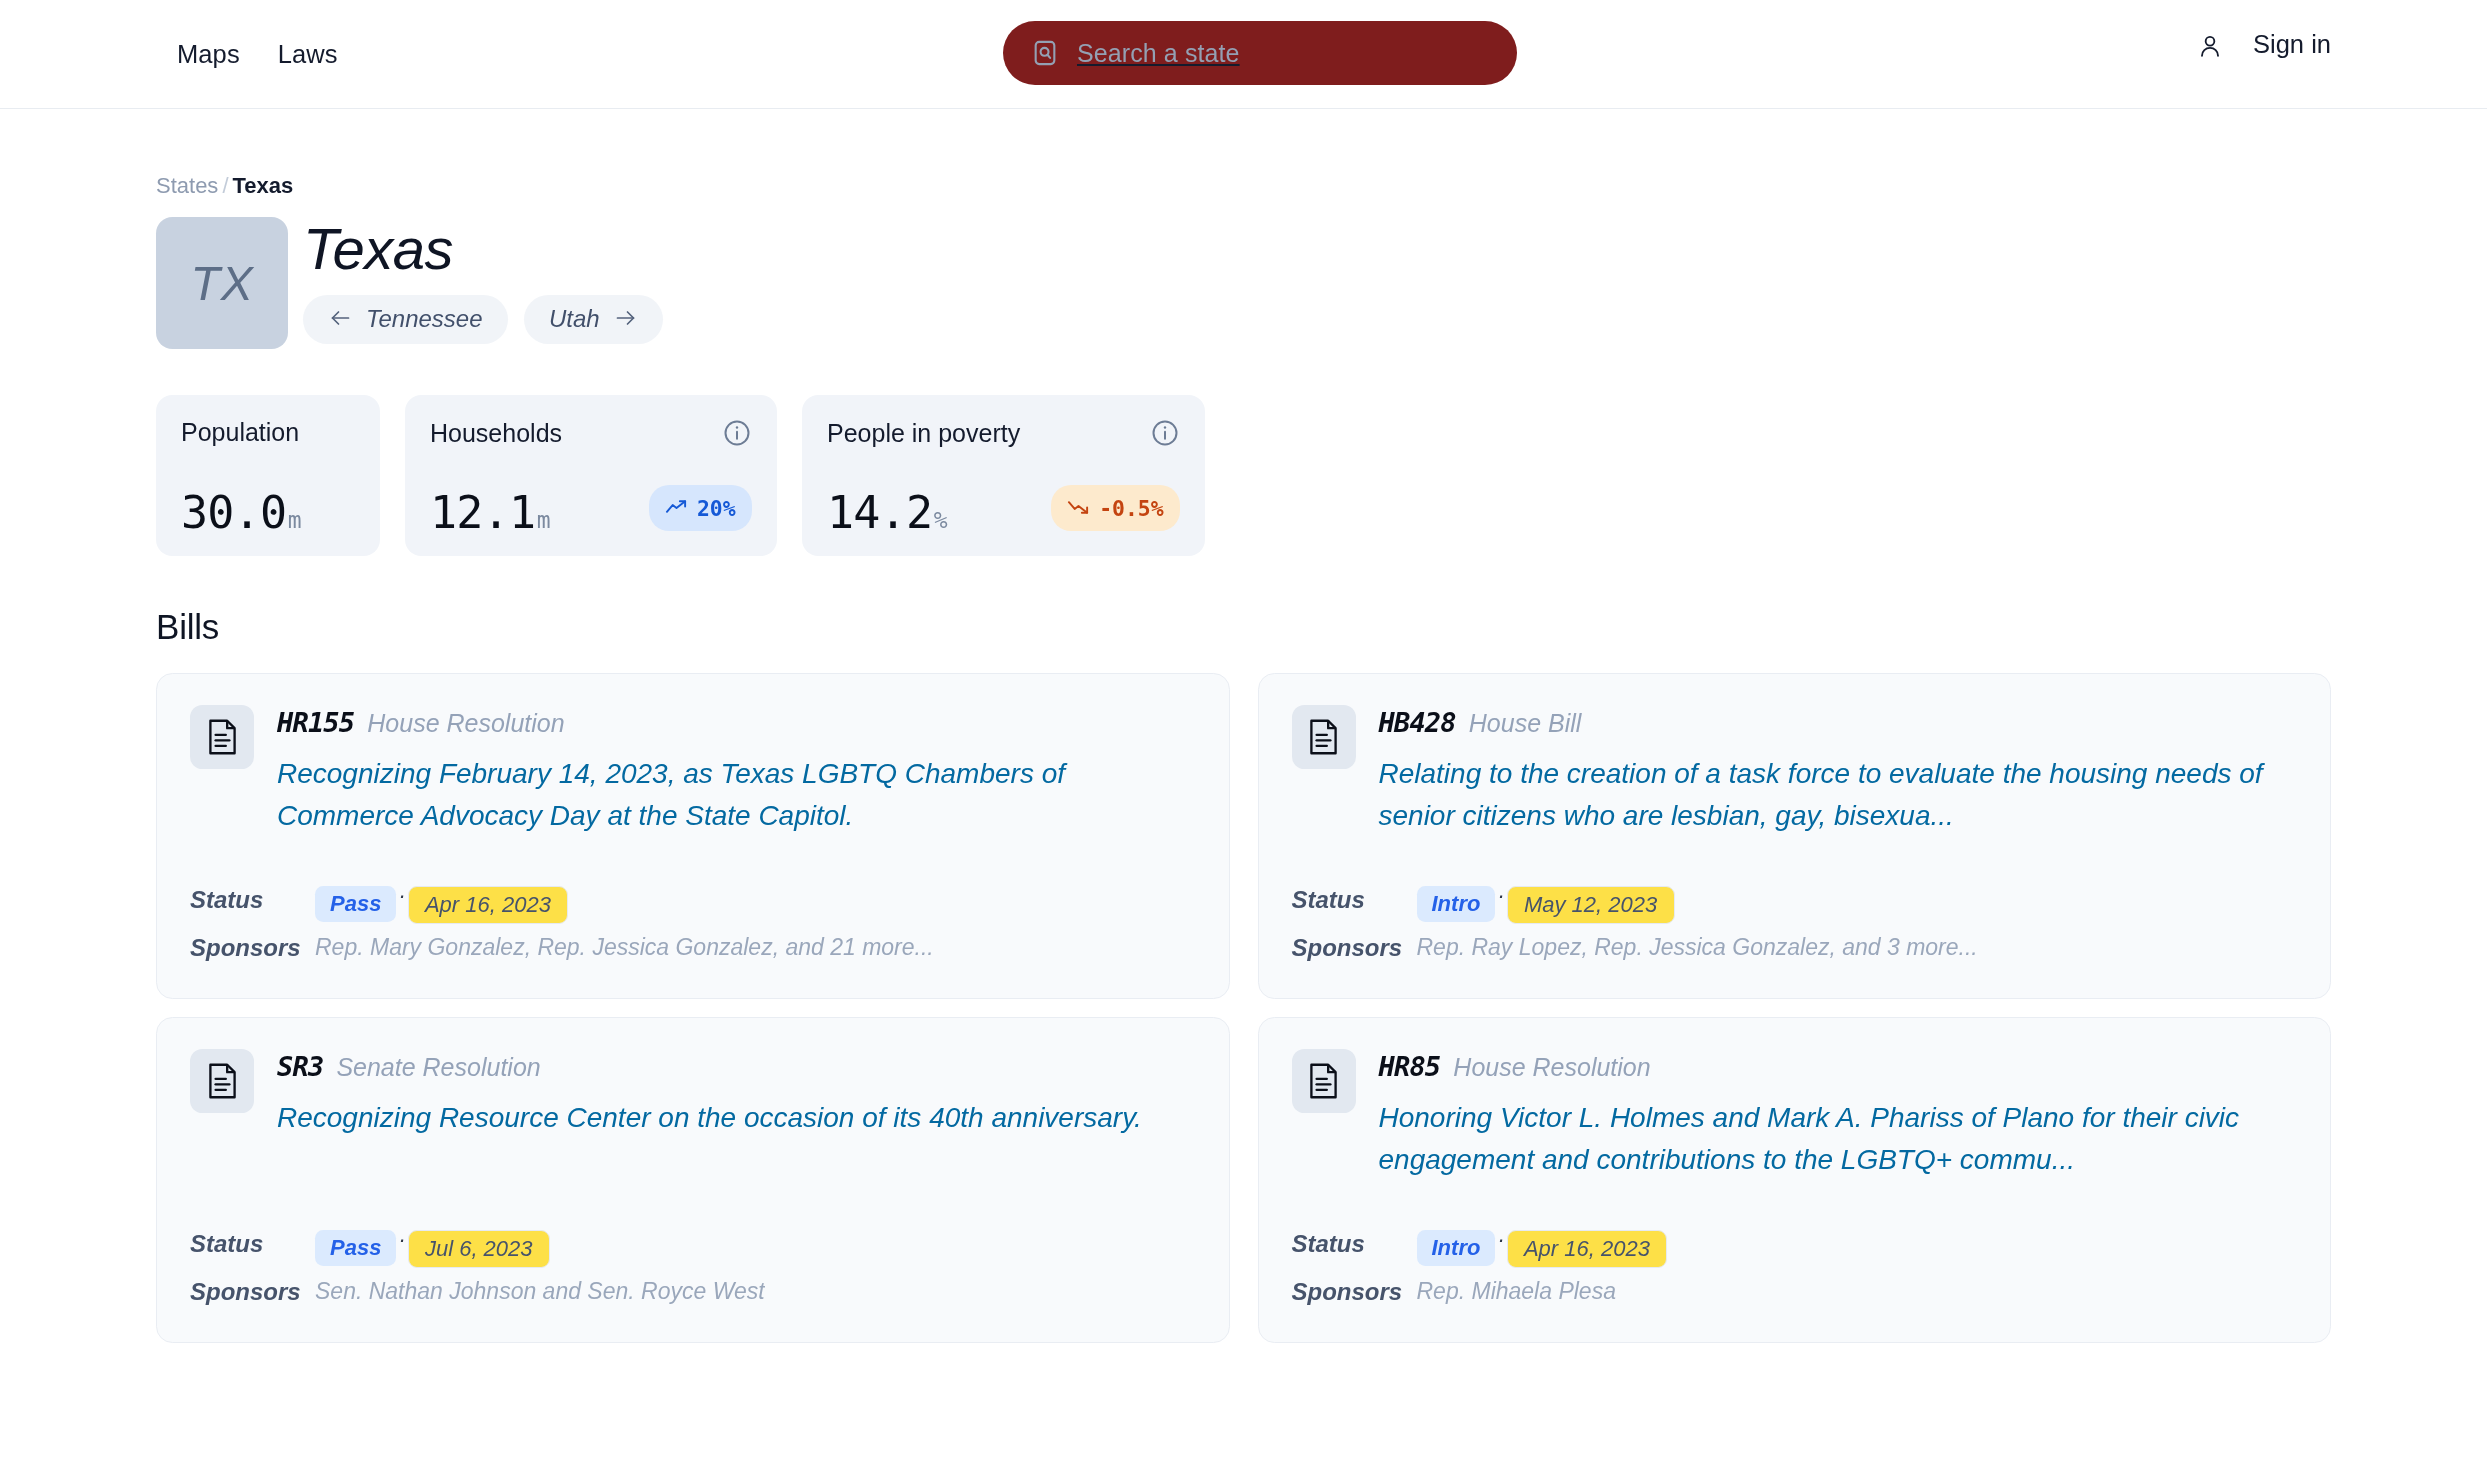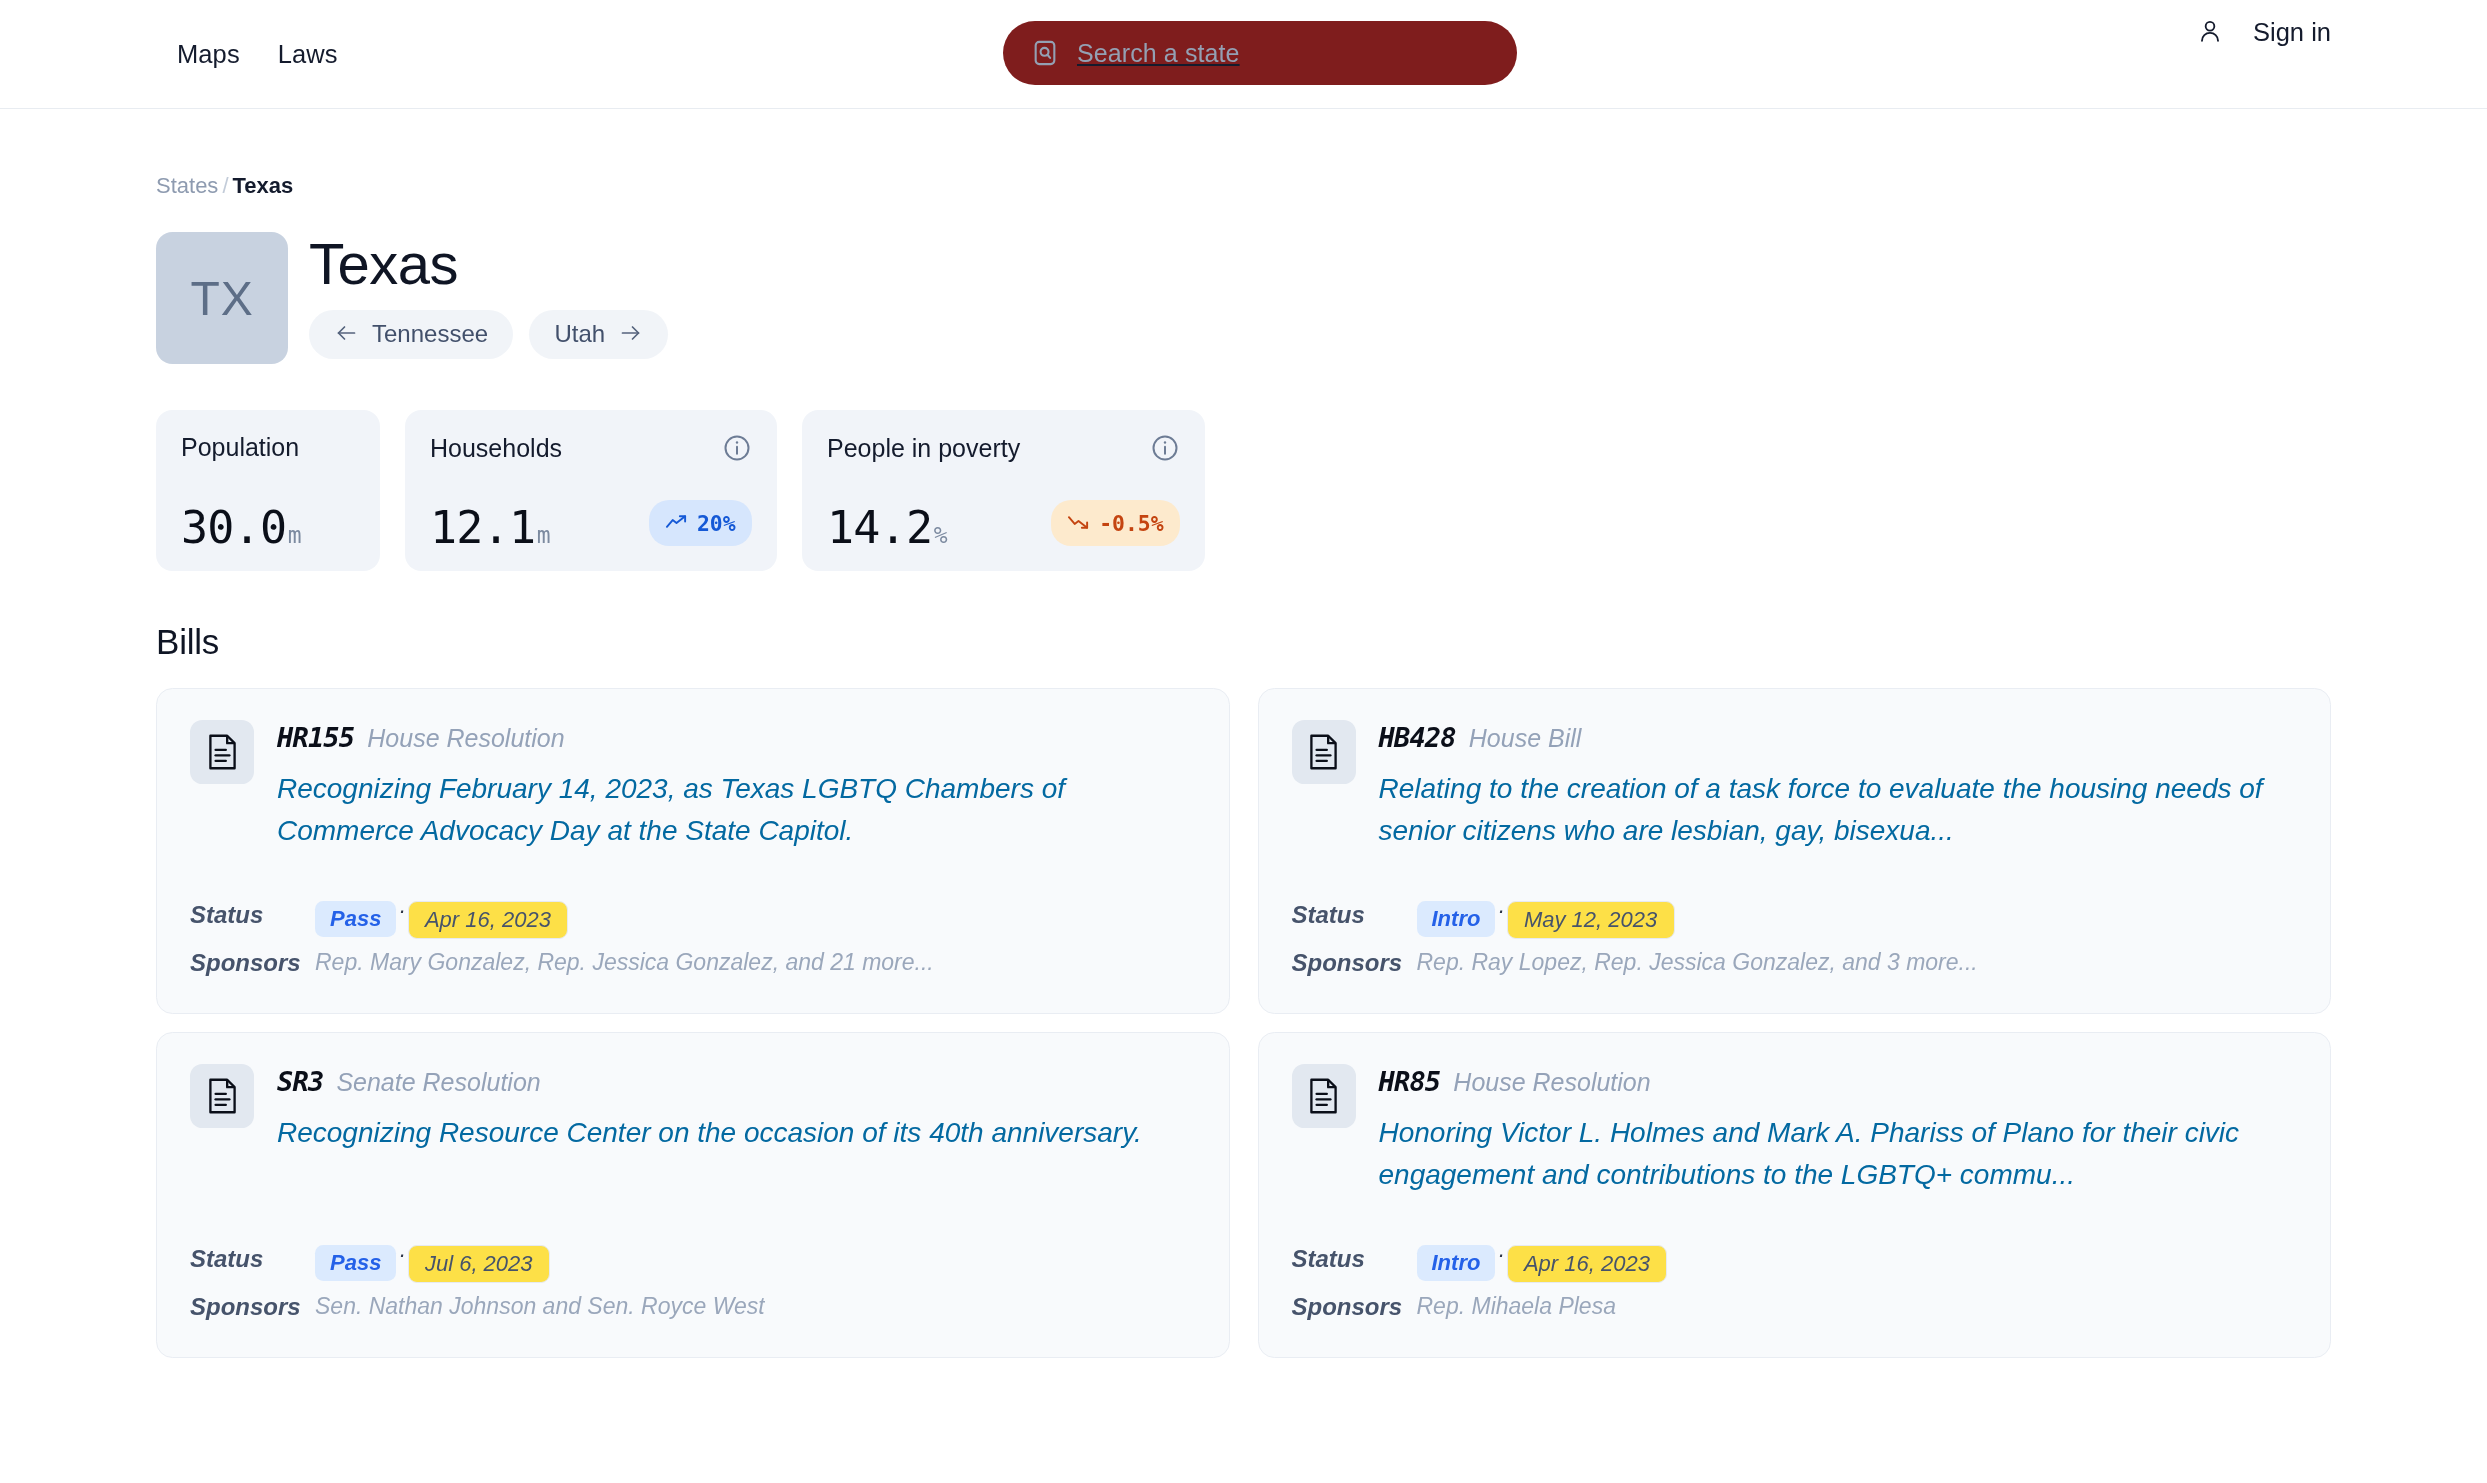--- a/index.html
+++ b/index.html
@@ -53,23 +53,23 @@
   .search-ico { width: 28px; height: 28px; flex: 0 0 auto; }
   .search-placeholder {
     font-size: 25px;
     color: #94a0b3;
     letter-spacing: 0.1px;
   }
 
   .signin {
     position: absolute;
     right: 156px;
-    top: 18px;
-    display: flex;
-    align-items: flex-start;
+    top: 30px;
+    display: flex;
+    align-items: flex-end;
     gap: 30px;
     cursor: pointer;
   }
   .signin-ico { width: 26px; height: 26px; }
   .signin-label { font-size: 25.5px; color: #141b2d; }
 
   
   .page { padding: 0 156px; }
 
   .breadcrumb {
@@ -78,24 +78,25 @@
     align-items: center;
     gap: 4px;
     font-size: 22px;
   }
   .bc-states { color: #8e9bb0; cursor: pointer; }
   .bc-sep { color: #c3ccd9; }
   .bc-current { color: #141b2d; font-weight: bold; }
 
   
   .title-row {
-    margin-top: 33px;
+    margin-top: 18px;
     display: flex;
     align-items: flex-start;
-    gap: 21px;
+    gap: 15px;
+    font-style: italic;
   }
   .state-avatar {
     width: 132px; height: 132px;
     background: #c8d2e0;
     border-radius: 16.4px;
     display: flex;
     align-items: center;
     justify-content: center;
     flex: 0 0 auto;
   }

